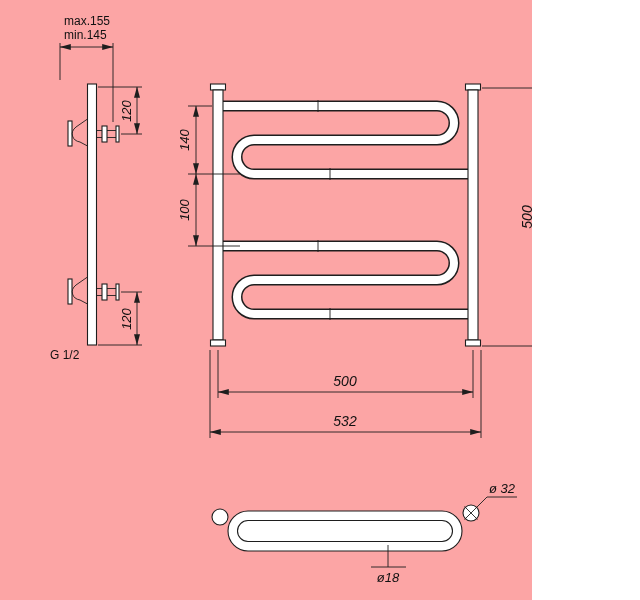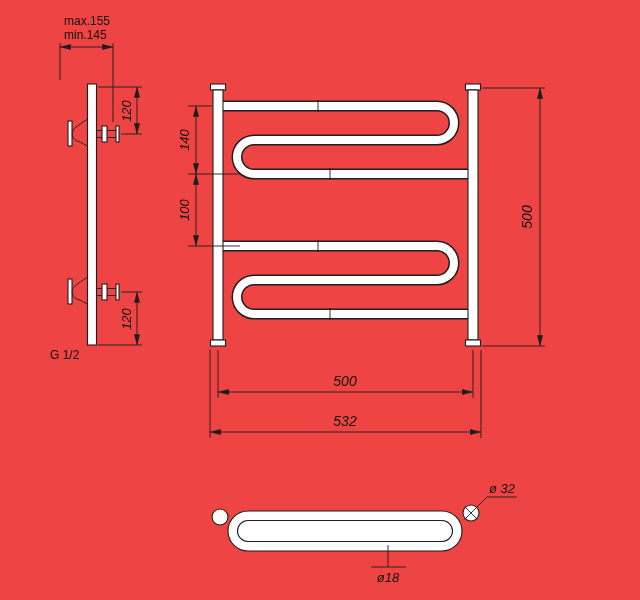--- a/index.html
+++ b/index.html
@@ -1,19 +1,19 @@
 <!DOCTYPE html>
 <html><head>
 <meta charset="utf-8">
 <style>
   html,body{margin:0;padding:0;background:#fff;}
   #stage{
     position:relative;
-    width:640px;height:600px;
-    background:#ef4444;
+    width:532px;height:600px;
+    background:#fca5a5;
     font-family:"Liberation Sans", sans-serif;
     overflow:hidden;
   }
   svg{display:block;}
   .thin {stroke:#1e1e1e;stroke-width:0.9;fill:none;}
   .dim  {stroke:#1e1e1e;stroke-width:0.9;fill:none;}
   .white{fill:#ffffff;stroke:#1e1e1e;stroke-width:1.1;}
   .pipe-out{stroke:#1e1e1e;stroke-width:11;fill:none;}
   .pipe-in {stroke:#ffffff;stroke-width:8;fill:none;}
   text{fill:#111;font-family:"Liberation Sans", sans-serif;}

